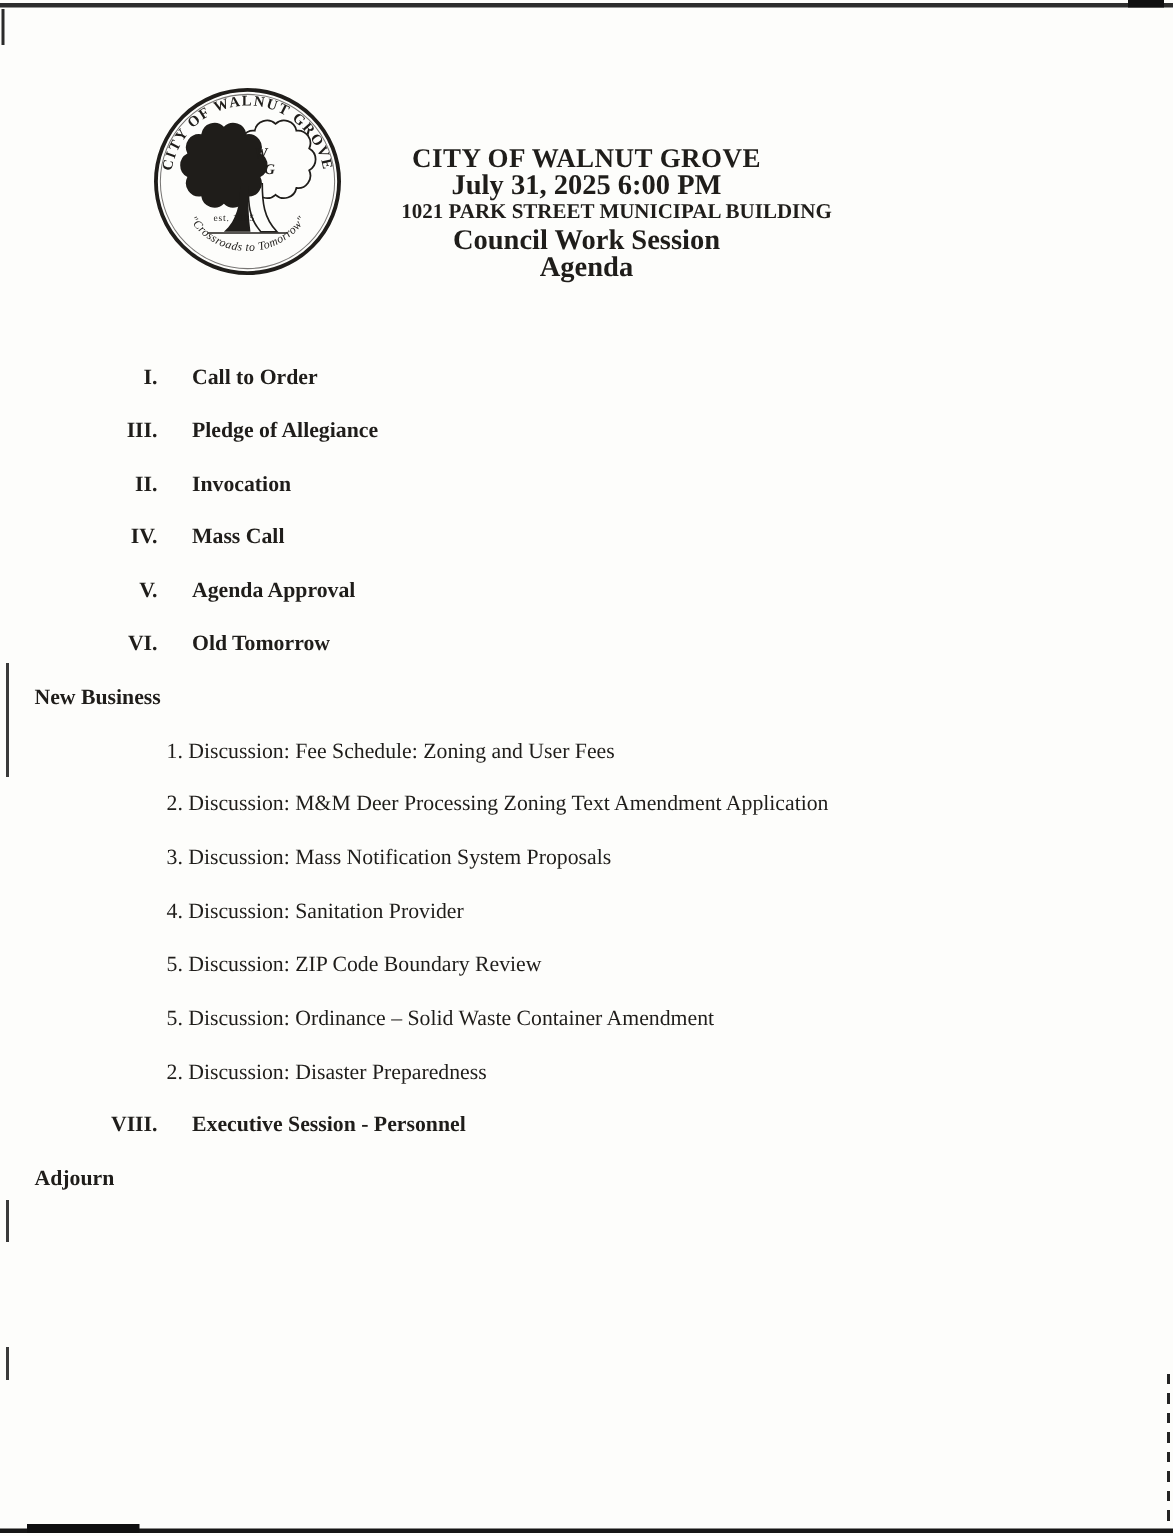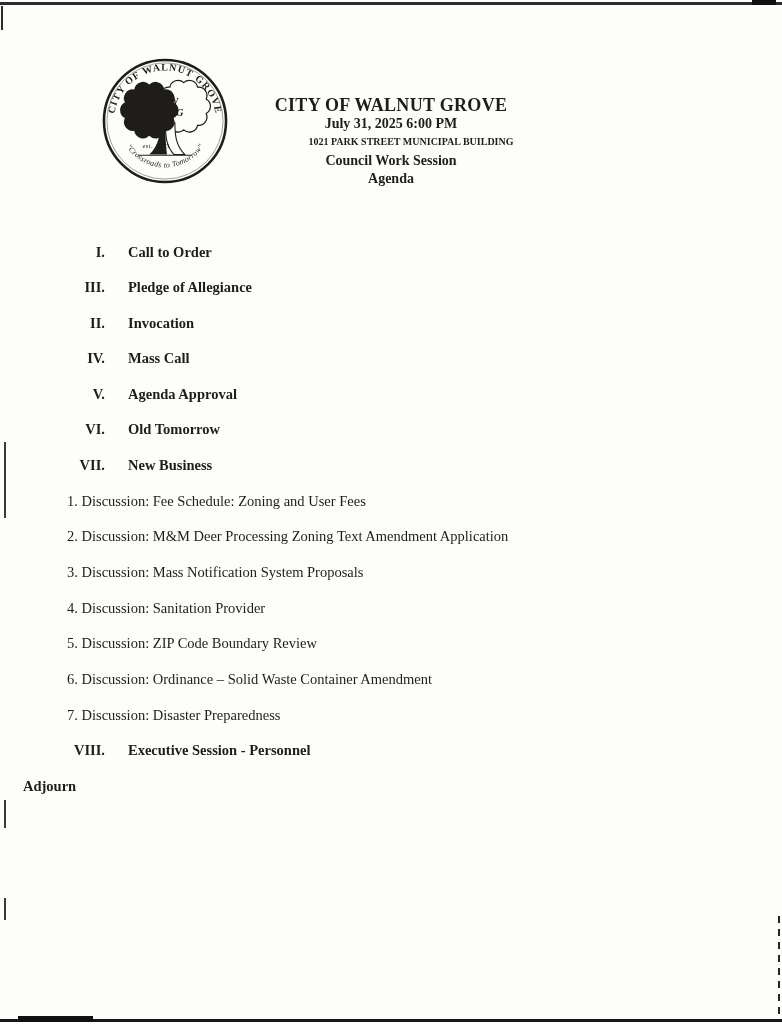--- a/index.html
+++ b/index.html
@@ -12,31 +12,31 @@
   .content{filter:blur(0.25px);}
 
   
   .seal{position:absolute;left:101px;top:57px;width:128px;height:128px;}
   .seal svg{width:128px;height:128px;display:block;}
   .seal text{fill:#1f1d1a;}
 
   
   .header-text{padding-top:96px;text-align:center;font-weight:bold;line-height:18.5px;}
   .ht-title{font-size:18px;letter-spacing:.3px;}
-  .ht-sub{font-size:14px;}
-  .ht-addr{font-size:10px;padding-left:40px;}
+  .ht-sub{font-size:19px;}
+  .ht-addr{font-size:14px;padding-left:40px;}
 
   
   .agenda{margin-top:55px;font-size:14.5px;}
   .row{display:flex;height:35.6px;font-weight:bold;}
   .num{width:105px;text-align:right;flex:0 0 105px;}
   .lbl{padding-left:23px;}
   .lbl .reg{font-weight:bold;}
   .sublist{}
-  .sub{margin-left:67px;height:35.7px;font-weight:normal;}
+  .sub{margin-left:111px;height:35.7px;font-weight:normal;}
 
   
   .art{position:absolute;}
   .art-top{left:0;top:2px;width:782px;height:3px;background:#1b1b1b;opacity:.92;}
   .art-top-blob{left:752px;top:0;width:24px;height:5px;background:#101010;}
   .art-left-corner{left:1px;top:6px;width:2px;height:24px;background:#2a2a2a;}
   .art-bottom{left:0;top:1019px;width:782px;height:3px;background:#161616;}
   .art-bottom-blob{left:18px;top:1016px;width:75px;height:6px;background:#101010;}
   .art-left-1{left:4px;top:442px;width:2px;height:76px;background:#3a3a3a;}
   .art-left-2{left:4px;top:800px;width:2px;height:28px;background:#3a3a3a;}
@@ -106,32 +106,31 @@
       </div>
       <div class="row">
         <span class="num">V.</span>
         <span class="lbl">Agenda Approval</span>
       </div>
       <div class="row">
         <span class="num">VI.</span>
         <span class="lbl">Old Tomorrow</span>
       </div>
       <div class="row">
-        <span class="num">VII.</span>
         <span class="lbl">New Business</span>
       </div>
 
       <div class="sublist">
         <div class="sub">1. Discussion: Fee Schedule: Zoning and User Fees</div>
         <div class="sub">2. Discussion: M&amp;M Deer Processing Zoning Text Amendment Application</div>
         <div class="sub">3. Discussion: Mass Notification System Proposals</div>
         <div class="sub">4. Discussion: Sanitation Provider</div>
         <div class="sub">5. Discussion: ZIP Code Boundary Review</div>
-        <div class="sub">6. Discussion: Ordinance – Solid Waste Container Amendment</div>
-        <div class="sub">7. Discussion: Disaster Preparedness</div>
+        <div class="sub">5. Discussion: Ordinance – Solid Waste Container Amendment</div>
+        <div class="sub">2. Discussion: Disaster Preparedness</div>
       </div>
 
       <div class="row">
         <span class="num">VIII.</span>
         <span class="lbl"><b>Executive Session</b><span class="reg"> - Personnel</span></span>
       </div>
       <div class="row">
         <span class="lbl">Adjourn</span>
       </div>
 

